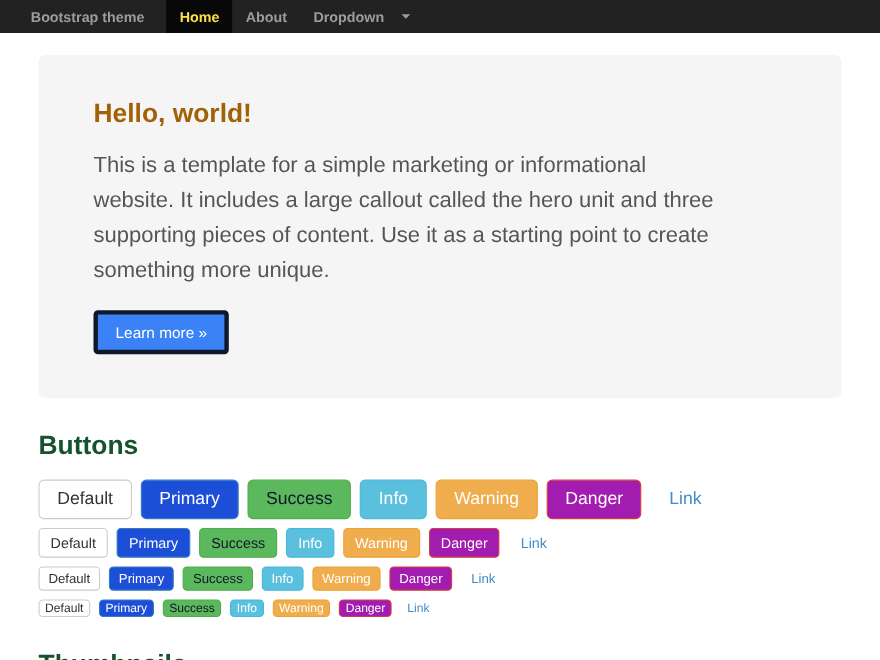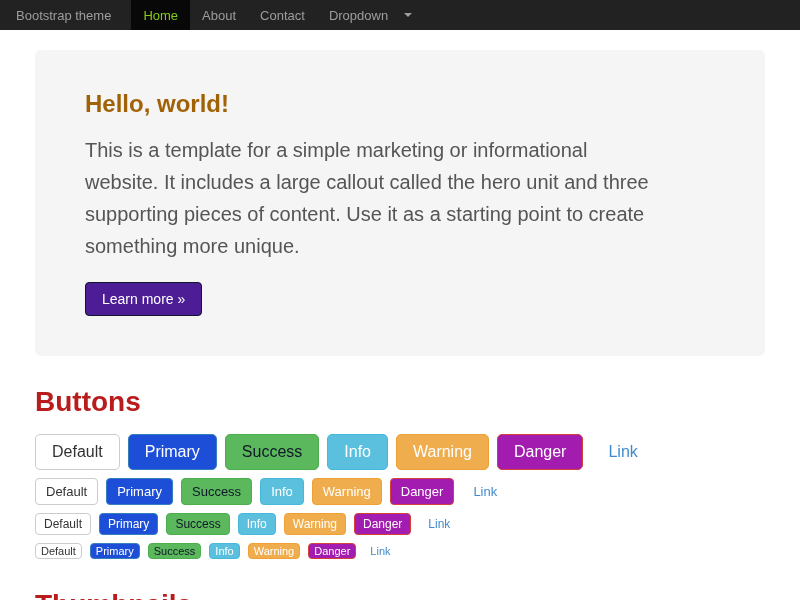--- a/index.html
+++ b/index.html
@@ -4,21 +4,22 @@
   <style>
     * { box-sizing: border-box; margin: 0; padding: 0; }
     body { font-family: "Helvetica Neue", Helvetica, Arial, sans-serif; font-size: 14px; color: #333; background: #fff; }
 
     
     .navbar {
       background-color: #222;
       height: 30px;
       display: flex;
       align-items: center;
-      padding: 0 16px;
+      padding: 0 28px;
+      font-weight: bold;
     }
     .navbar-brand {
       color: #9d9d9d;
       font-size: 13px;
       margin-right: 20px;
       text-decoration: none;
     }
     .nav-items {
       display: flex;
       gap: 0;
@@ -28,21 +29,21 @@
       font-size: 13px;
       padding: 0 12px;
       height: 30px;
       display: flex;
       align-items: center;
       cursor: pointer;
       text-decoration: none;
     }
     .nav-item.active {
       background-color: #080808;
-      color: #84cc16;
+      color: #fde047;
     }
     .nav-dropdown {
       display: flex;
       align-items: center;
       gap: 16px;
     }
     .caret {
       border-top: 4px solid #9d9d9d;
       border-left: 4px solid transparent;
       border-right: 4px solid transparent;
@@ -72,37 +73,37 @@
       color: #a16207;
     }
     .hero p {
       font-size: 20px;
       color: #555;
       line-height: 1.6;
       margin-bottom: 20px;
       max-width: 580px;
     }
     .btn-learn {
-      background: #4c1d95;
+      background: #3b82f6;
       color: #fff;
-      border: 1px solid #0f172a;
+      border: 4px solid #0f172a;
       border-radius: 4px;
       padding: 8px 16px;
       font-size: 14px;
       cursor: pointer;
       text-decoration: none;
       display: inline-block;
     }
 
     
     .section-title {
-      font-size: 28px;
+      font-size: 24px;
       font-weight: bold;
       margin-bottom: 16px;
-      color: #b91c1c;
+      color: #14532d;
     }
 
     
     .buttons-section { margin-bottom: 30px; }
     .btn-row {
       display: flex;
       align-items: center;
       gap: 8px;
       margin-bottom: 8px;
       flex-wrap: wrap;
@@ -150,21 +151,20 @@
     }
   </style>
 </head>
 <body>
 
 <nav class="navbar">
   <a class="navbar-brand">Bootstrap theme</a>
   <div class="nav-items">
     <a class="nav-item active">Home</a>
     <a class="nav-item">About</a>
-    <a class="nav-item">Contact</a>
     <a class="nav-item">
       <span class="nav-dropdown">
         <span>Dropdown</span>
         <span class="caret"></span>
       </span>
     </a>
   </div>
 </nav>
 
 <div class="container">

